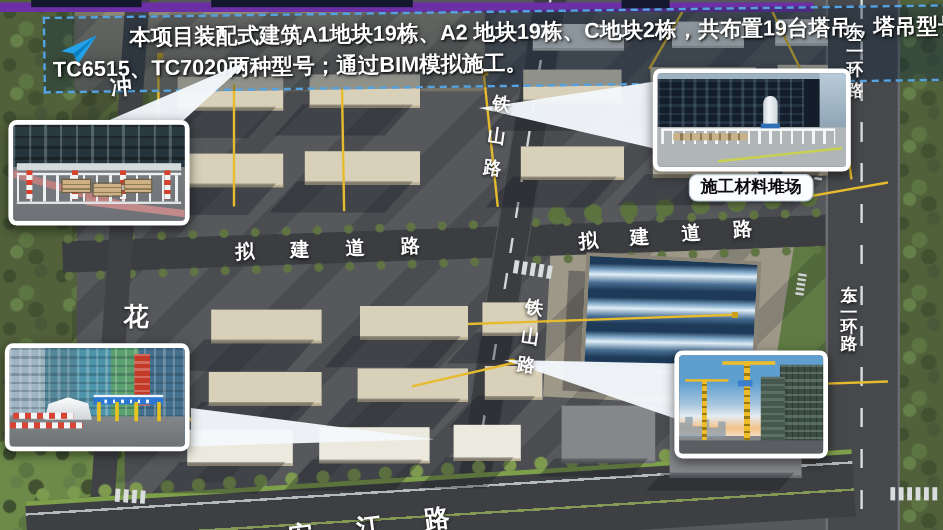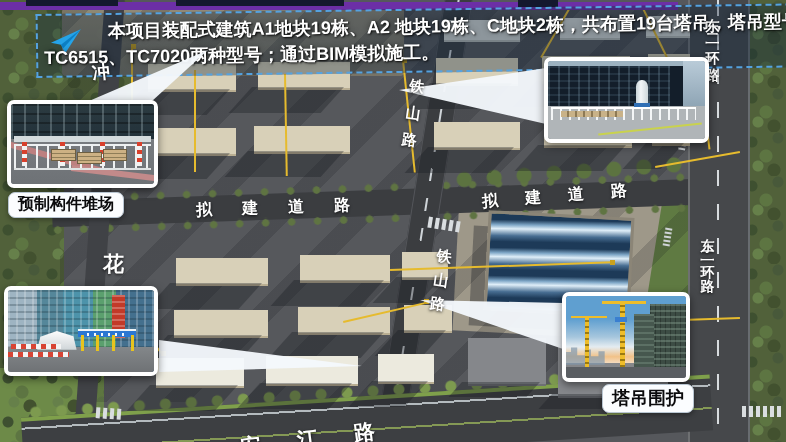--- a/index.html
+++ b/index.html
@@ -292,33 +292,33 @@
       <div class="fence"></div>
       <div class="post" style="left:8%;"></div>
       <div class="post" style="left:34%;"></div>
       <div class="post" style="left:62%;"></div>
       <div class="post" style="left:88%;"></div>
       <div class="stack" style="left:28%;"></div>
       <div class="stack" style="left:46%;top:60%;"></div>
       <div class="stack" style="left:64%;"></div>
     </div>
   </div>
-  <div class="pill" style="left:8px;top:192px;font-size:16px;">预制构件堆场</div>
 
   <div class="callout" style="left:544px;top:57px;width:157px;height:78px;">
     <div class="art material">
       <div class="towergrid"></div>
       <div class="skyright"></div>
       <div class="silo"></div>
       <div class="silobase"></div>
       <div class="fence2"></div>
       <div class="stash"></div>
       <div class="yellowline"></div>
     </div>
   </div>
+  <div class="pill" style="left:574px;top:145px;font-size:14px;">施工材料堆场</div>
 
   <div class="callout" style="left:4px;top:286px;width:146px;height:82px;">
     <div class="art safety">
       <div class="wgrid"></div>
       <div class="ground"></div>
       <div class="hoist"></div>
       <div class="tent"></div>
       <div class="canopysign"></div>
       <div class="leg" style="left:50%;"></div>
       <div class="leg" style="left:60%;"></div>
@@ -335,15 +335,14 @@
       <div class="bigbldg"></div>
       <div class="bigbldg2"></div>
       <div class="mast" style="left:16%;top:24%;width:4px;height:62%;"></div>
       <div class="jib" style="left:4%;top:24%;width:30%;height:2px;"></div>
       <div class="mast" style="left:45%;top:6%;width:5px;height:80%;"></div>
       <div class="jib" style="left:30%;top:6%;width:37%;height:3px;"></div>
       <div class="cab"></div>
       <div class="groundc"></div>
     </div>
   </div>
-  <div class="pill" style="left:602px;top:384px;font-size:18px;">塔吊围护</div>
 
 </div>
 
 </body></html>

